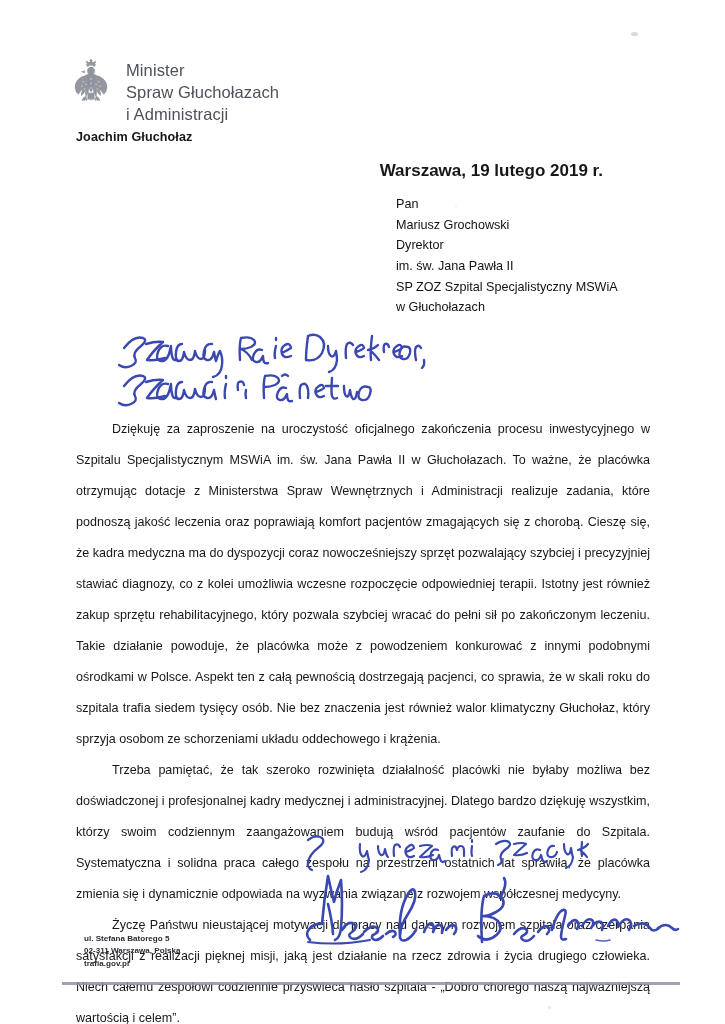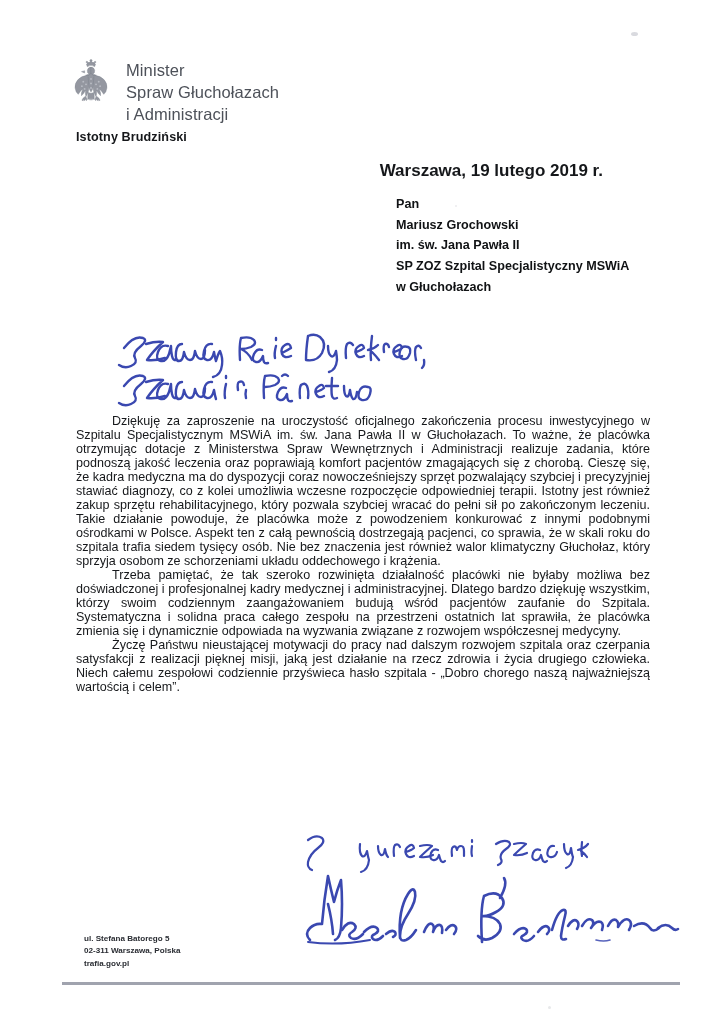--- a/index.html
+++ b/index.html
@@ -63,21 +63,21 @@
     white-space: nowrap;
     font-weight: bold;
   }
 
   
   .recipient {
     position: absolute;
     left: 396px;
     top: 194px;
     font-size: 12.6px;
-    font-weight: bold;
+    font-weight: normal;
     line-height: 1.64;
     color: #101214;
   }
   .recipient div { white-space: nowrap; }
 
   
   .handwriting {
     font-family: "DejaVu Serif", serif;
     color: #3a48b0;
   }
@@ -111,21 +111,21 @@
     left: 76px;
     top: 414px;
     width: 574px;
   }
   .body-text p {
     margin: 0;
     text-align: justify;
     text-justify: inter-word;
     text-indent: 36px;
     font-size: 12.55px;
-    line-height: 14px;
+    line-height: 31px;
     color: #16181b;
     letter-spacing: 0;
   }
 
   
   .footer {
     position: absolute;
     left: 76px;
     top: 933px;
     font-size: 8.1px;
@@ -205,27 +205,28 @@
         </g>
       </svg>
     </div>
     <div class="ministry-lines">
       <div>Minister</div>
       <div>Spraw Głuchołazach</div>
       <div>i Administracji</div>
     </div>
   </div>
 
-  <div class="minister-name">Istotny Brudziński</div>
+  <div class="minister-name">Joachim Głuchołaz</div>
 
   <div class="date-line">Warszawa, 19 lutego 2019 r.</div>
 
   <div class="recipient">
     <div>Pan</div>
     <div>Mariusz Grochowski</div>
+    <div>Dyrektor</div>
     <div>im. św. Jana Pawła II</div>
     <div>SP ZOZ Szpital Specjalistyczny MSWiA</div>
     <div>w Głuchołazach</div>
   </div>
 
   <div class="salutation handwriting" title="Szanowny Panie Dyrektorze, Szanowni Państwo">
     <svg viewBox="0 0 320 78" width="320" height="78" aria-hidden="true">
       <g fill="none" stroke="#3a48b0" stroke-width="2.4" stroke-linecap="round" stroke-linejoin="round">
 
         <path d="M8 26 q10 -13 19 -10 q5 2 -2 8 q-9 7 -6 12 q3 5 -4 8 q-6 3 -12 -1"></path>

